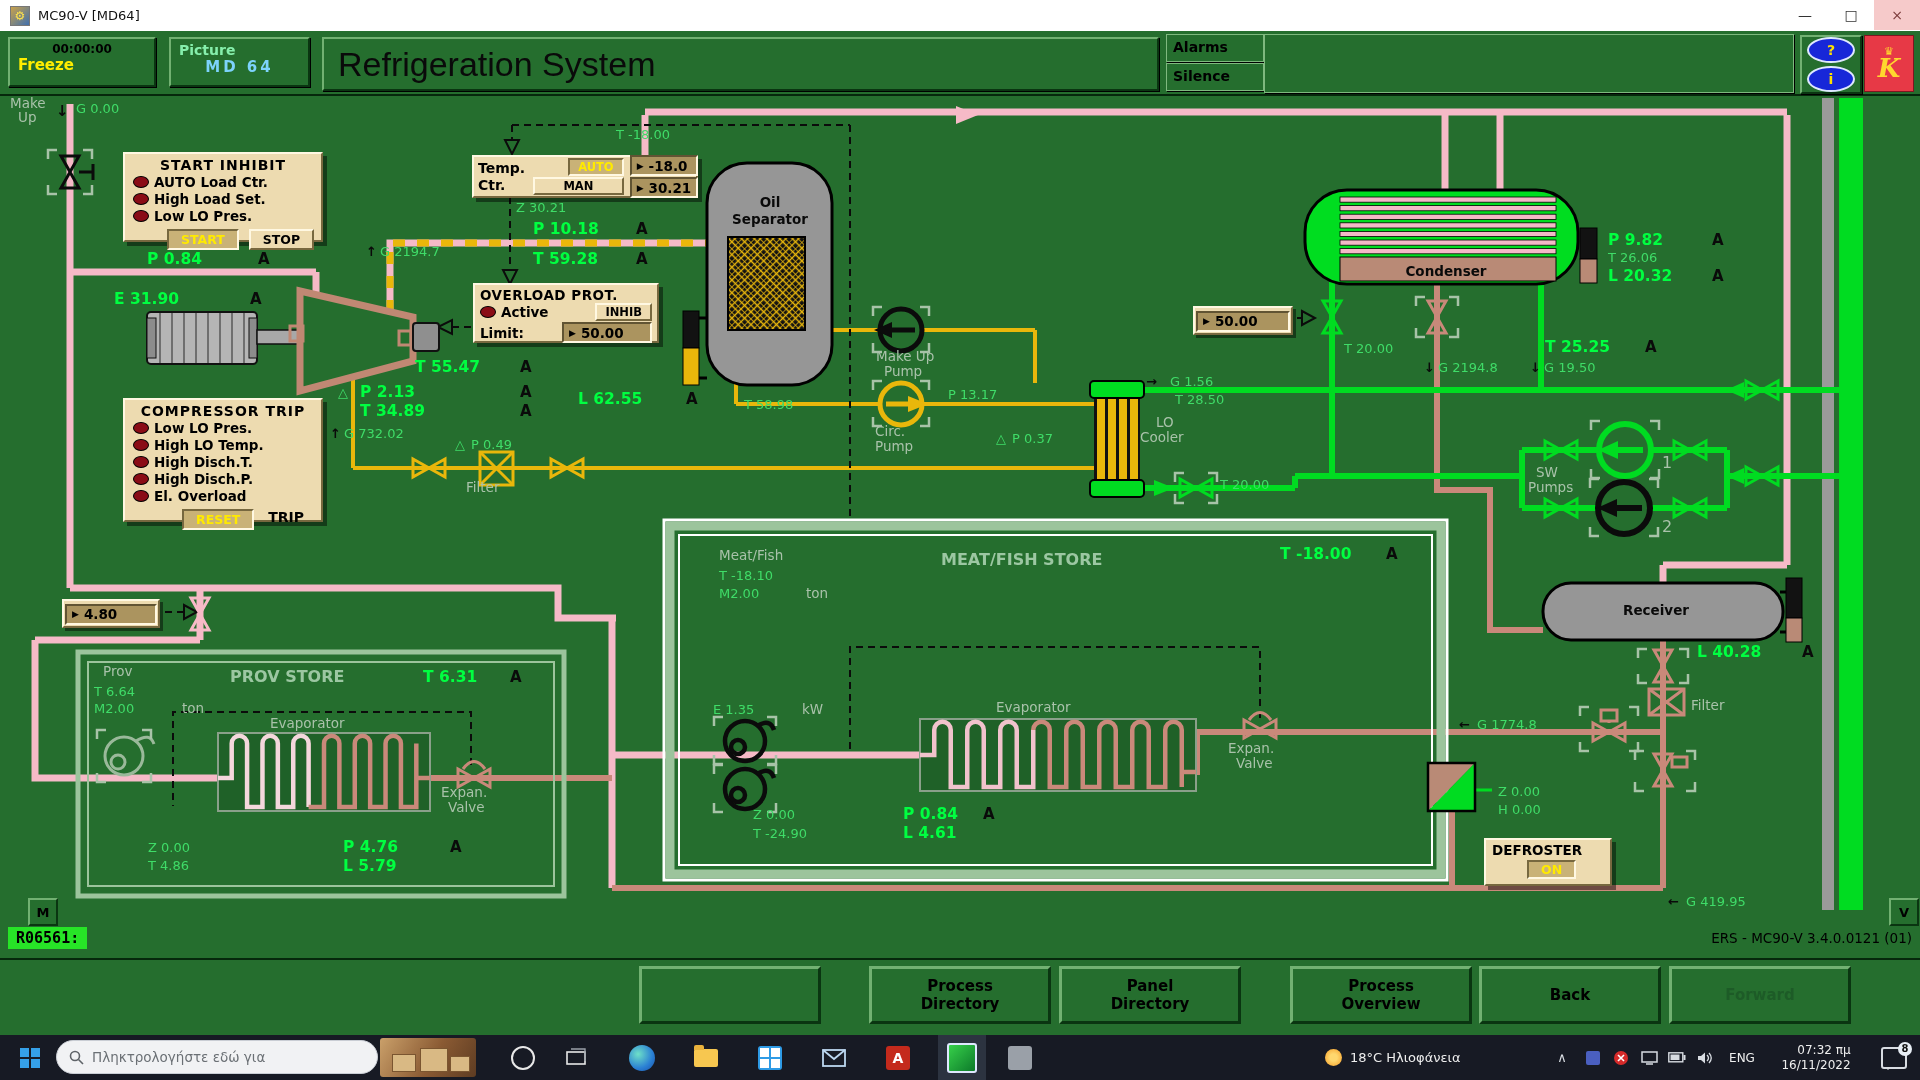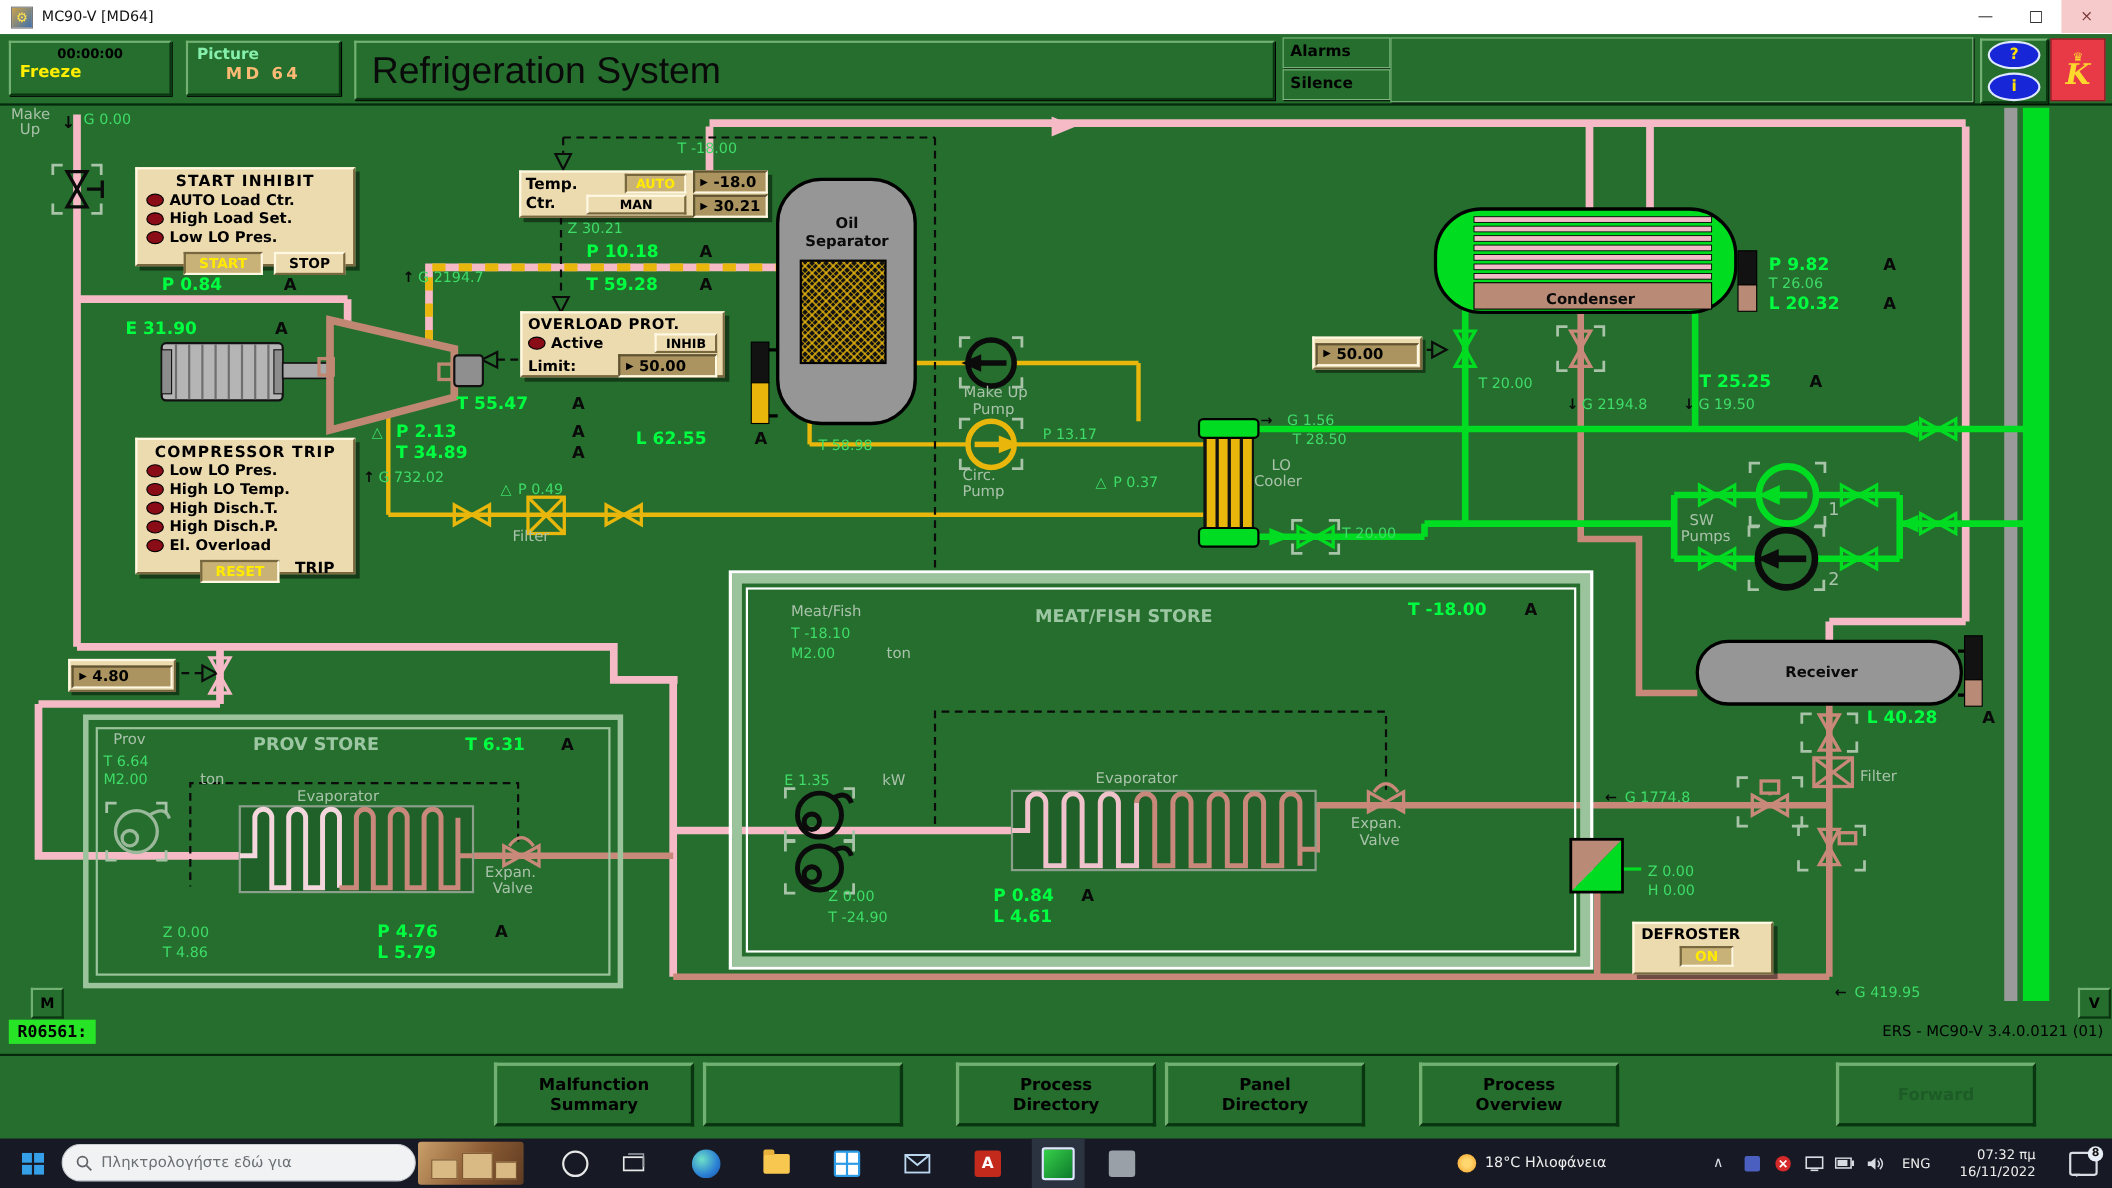--- a/index.html
+++ b/index.html
@@ -15,21 +15,21 @@
   .winbtn{width:46px;height:30px;display:flex;align-items:center;justify-content:center;font-size:14px;color:#333;}
   .winbtn.close{background:#f6caca;color:#7c3b3b;}
   
   .header{position:absolute;left:0;top:31px;width:1920px;height:63px;background:#256e2e;border-bottom:2px solid #06280c;}
   .hbox{position:absolute;background:#256e2e;border:2px solid;border-color:#72b172 #0a3511 #0a3511 #72b172;box-shadow:1px 1px 0 #000;}
   .clockbox{left:8px;top:6px;width:148px;height:50px;padding:3px 8px;box-sizing:border-box;}
   .clocktime{font-size:12px;font-weight:bold;color:#000;text-align:center;}
   .clockmode{font-size:15px;font-weight:bold;color:#ffee00;}
   .picbox{left:169px;top:6px;width:141px;height:50px;padding:3px 8px;box-sizing:border-box;}
   .piclbl{font-size:14px;font-weight:bold;color:#86efac;}
-  .picval{font-size:15px;font-weight:bold;color:#fdba74;text-align:center;letter-spacing:3px;}
+  .picval{font-size:15px;font-weight:bold;color:#7dd3fc;text-align:center;letter-spacing:3px;}
   .titlebox{left:322px;top:6px;width:833px;height:50px;display:flex;align-items:center;}
   .bigtitle{font-size:34px;color:#0a0a0a;padding-left:14px;font-family:"Liberation Sans",sans-serif;}
   .alarmcell{left:1166px;top:3px;width:98px;height:28px;border-width:1px;border-color:#7fb97f;
              font-size:14px;font-weight:bold;color:#000;padding:4px 6px;box-sizing:border-box;}
   .alarmcell2{top:32px;}
   .alarmdisp{left:1264px;top:3px;width:528px;height:57px;border-width:1px;border-color:#7fb97f;}
   .helpbox{left:1800px;top:4px;width:58px;height:55px;display:flex;flex-direction:column;align-items:center;justify-content:center;gap:3px;}
   .oval{width:44px;height:22px;border-radius:50%;background:#1727d8;border:2px solid #dfe8ff;color:#ffe000;
         font-weight:bold;font-size:14px;display:flex;align-items:center;justify-content:center;}
   .logo{position:absolute;left:1864px;top:4px;width:48px;height:55px;background:#e73946;border:1px solid #7e1620;
@@ -642,39 +642,38 @@
     <button class="pbtn sunk" style="padding:0 12px;margin-top:2px;">ON</button>
   </div>
 
   <div class="mvbox" style="left:28px;top:898px;">M</div>
   <div class="mvbox" style="left:1889px;top:898px;">V</div>
 
   <div class="tagchip">R06561:</div>
   <div class="version">ERS - MC90-V 3.4.0.0121 (01)</div>
 
   <div class="navbar">
-    <div class="navbtn" style="left:449px;">
-        <span>Malfunction</span>
-        <span>Summary</span>
-      </div>
     <div class="navbtn" style="left:639px;">
         <span></span>
         <span></span>
       </div>
     <div class="navbtn" style="left:869px;">
         <span>Process</span>
         <span>Directory</span>
       </div>
     <div class="navbtn" style="left:1059px;">
         <span>Panel</span>
         <span>Directory</span>
       </div>
     <div class="navbtn" style="left:1290px;">
         <span>Process</span>
         <span>Overview</span>
+      </div>
+    <div class="navbtn" style="left:1479px;">
+        <span>Back</span>
       </div>
     <div class="navbtn disabled" style="left:1669px;">
         <span>Forward</span>
       </div>
   </div>
 
   <div class="taskbar">
     <div class="tb" style="left:12px;width:36px;">
       <svg width="20" height="20" viewBox="0 0 20 20">
         <rect x="0" y="0" width="9" height="9" fill="#35a0e8"></rect>

